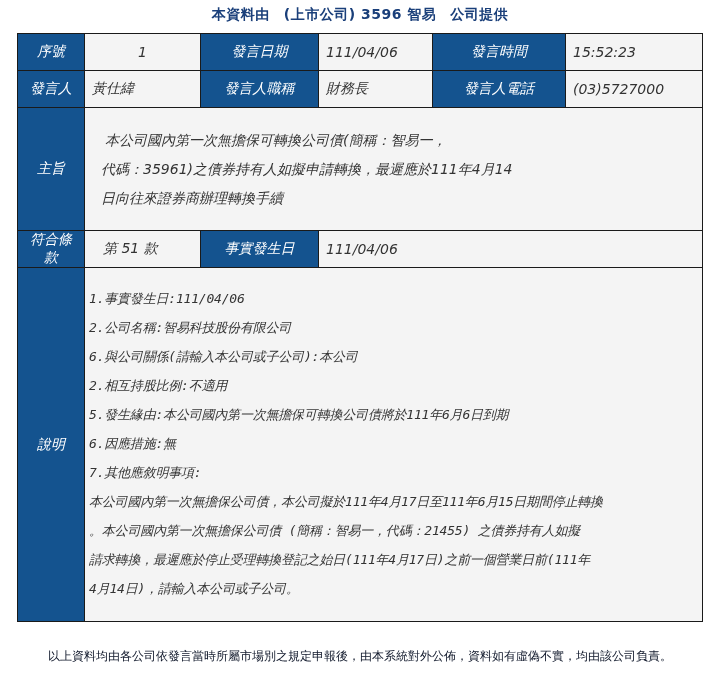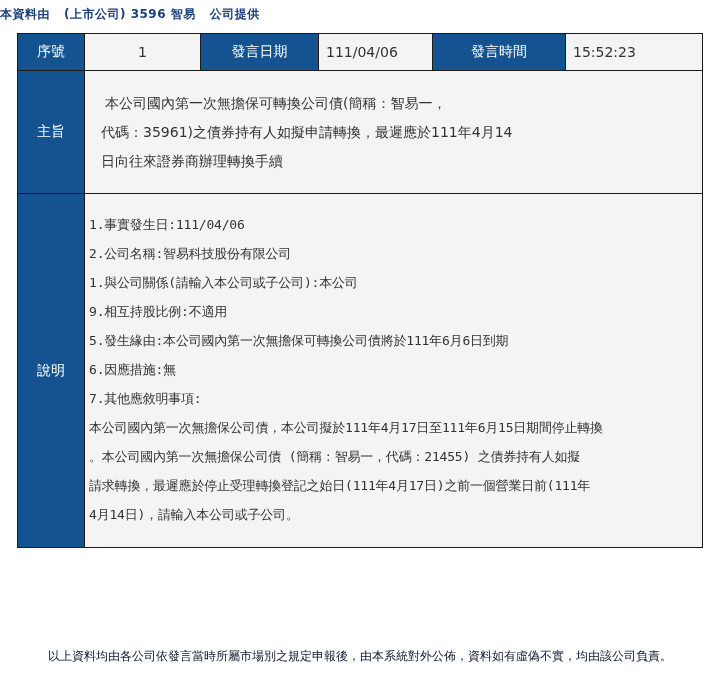--- a/index.html
+++ b/index.html
@@ -1,19 +1,19 @@
 <!DOCTYPE html>
 <html><head>
 <meta charset="utf-8">
 <style>
   html, body { margin: 0; padding: 0; background: #ffffff; }
   body { width: 720px; height: 676px; position: relative; font-family: "DejaVu Sans", "Liberation Sans", sans-serif; color: #333333; overflow: hidden; }
-  .header { position: absolute; left: 0; top: 6px; width: 720px; text-align: left; font-size: 12px; font-weight: bold; color: #1a3f7a; letter-spacing: 0.5px; }
+  .header { position: absolute; left: 0; top: 6px; width: 720px; text-align: center; font-size: 14px; font-weight: bold; color: #1a3f7a; letter-spacing: 0.5px; }
   .header .gap { display: inline-block; width: 14px; }
-  table.main { position: absolute; left: 17px; top: 33px; width: 685px; border-collapse: collapse; table-layout: fixed; }
+  table.main { position: absolute; left: 17px; top: 33px; width: 685px; border-collapse: collapse; table-layout: fixed; font-style: italic; }
   table.main td { border: 1px solid #1a1a1a; font-size: 14px; padding: 0 7px; box-sizing: border-box; vertical-align: middle; }
   td.lbl { background: #14538f; color: #ffffff; text-align: center; padding: 0; }
   td.val { background: #f4f4f4; color: #333333; }
   td.center { text-align: center; }
   tr.r37 td { height: 37px; }
   .subject { line-height: 29px; padding: 16px 0 16px 0 !important; }
   .subject div { padding-left: 16px; }
   .subject div.first { padding-left: 20px; }
   .detail { font-family: "DejaVu Sans Mono", "Liberation Mono", monospace; font-size: 13px !important; line-height: 29px; padding: 16px 4px 18px 4px !important; letter-spacing: -0.2px; margin-left: 31px; }
   .footer { position: absolute; left: 0; top: 648px; width: 720px; text-align: center; font-size: 12px; color: #0f172a; }
@@ -38,35 +38,49 @@
   </colgroup>
   <tbody>
       <tr class="r37">
     <td class="lbl">序號</td>
     <td class="val center">1</td>
     <td class="lbl">發言日期</td>
     <td class="val">111/04/06</td>
     <td class="lbl">發言時間</td>
     <td class="val">15:52:23</td>
   </tr>
+  <tr class="r37">
+    <td class="lbl">發言人</td>
+    <td class="val">黃仕緯</td>
+    <td class="lbl">發言人職稱</td>
+    <td class="val">財務長</td>
+    <td class="lbl">發言人電話</td>
+    <td class="val">(03)5727000</td>
+  </tr>
   <tr>
     <td class="lbl" style="height:123px">主旨</td>
     <td class="val subject" colspan="5">
       <div class="first">本公司國內第一次無擔保可轉換公司債(簡稱：智易一，</div>
       <div>代碼：35961)之債券持有人如擬申請轉換，最遲應於111年4月14</div>
       <div>日向往來證券商辦理轉換手續</div>
     </td>
   </tr>
+  <tr class="r37">
+    <td class="lbl">符合條款</td>
+    <td class="val" style="padding-left:18px">第 51 款</td>
+    <td class="lbl">事實發生日</td>
+    <td class="val" colspan="3">111/04/06</td>
+  </tr>
   <tr>
     <td class="lbl">說明</td>
     <td class="val detail" colspan="5">
       <div>1.事實發生日:111/04/06</div>
       <div>2.公司名稱:智易科技股份有限公司</div>
-      <div>1.與公司關係(請輸入本公司或子公司):本公司</div>
-      <div>9.相互持股比例:不適用</div>
+      <div>6.與公司關係(請輸入本公司或子公司):本公司</div>
+      <div>2.相互持股比例:不適用</div>
       <div>5.發生緣由:本公司國內第一次無擔保可轉換公司債將於111年6月6日到期</div>
       <div>6.因應措施:無</div>
       <div>7.其他應敘明事項:</div>
       <div>本公司國內第一次無擔保公司債，本公司擬於111年4月17日至111年6月15日期間停止轉換</div>
       <div>。本公司國內第一次無擔保公司債 (簡稱：智易一，代碼：21455) 之債券持有人如擬</div>
       <div>請求轉換，最遲應於停止受理轉換登記之始日(111年4月17日)之前一個營業日前(111年</div>
       <div>4月14日)，請輸入本公司或子公司。</div>
     </td>
   </tr>
 </tbody>

